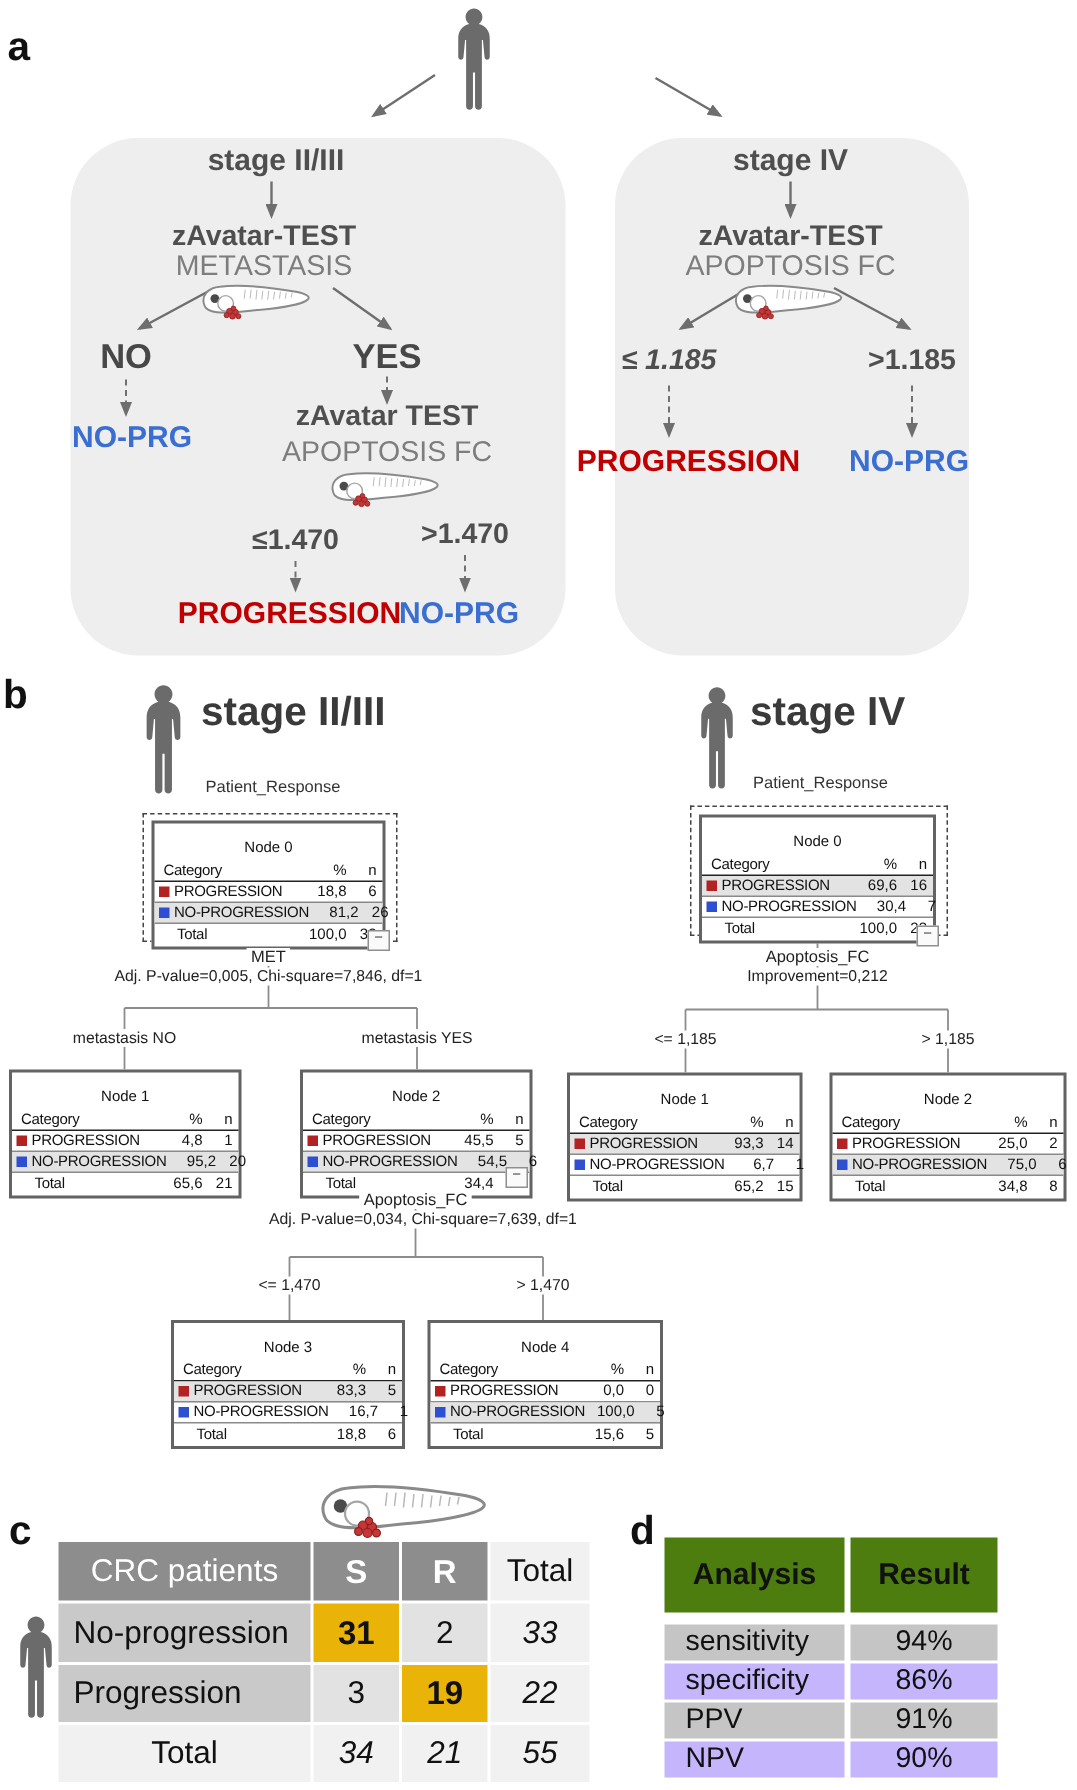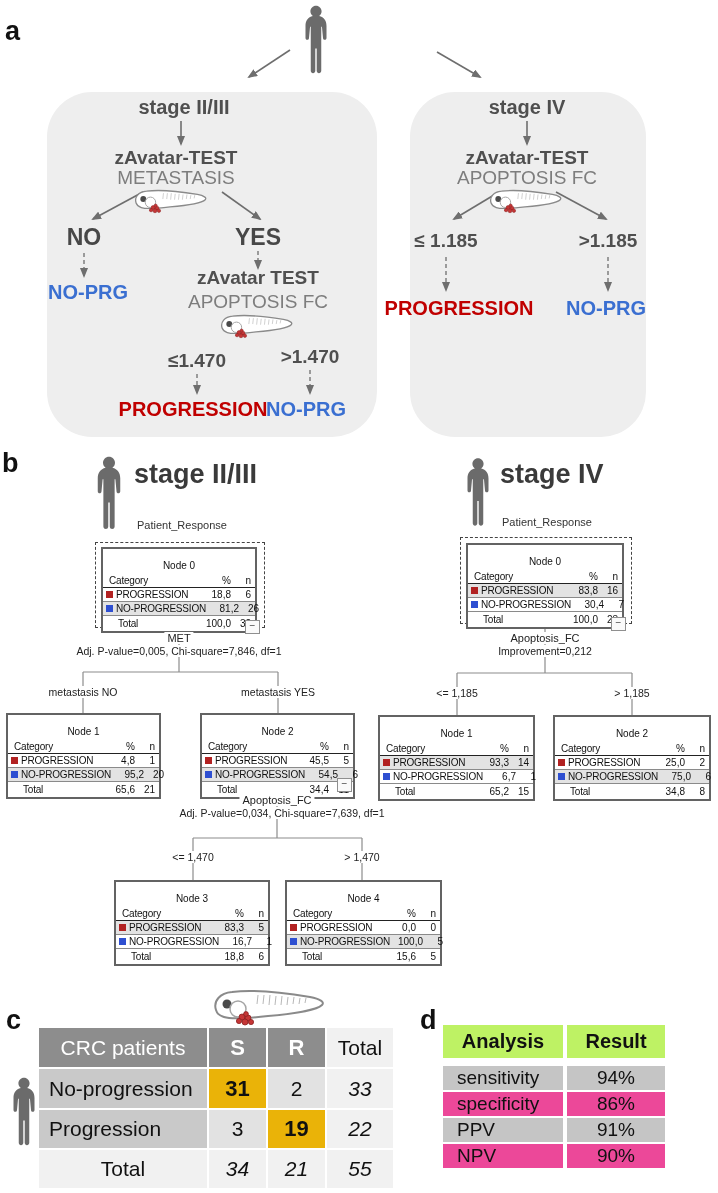--- a/index.html
+++ b/index.html
@@ -45,26 +45,26 @@
   .c-hd{background:#8d8d8d;color:#fff;}
   .c-hd.b{font-weight:bold;font-size:22px;}
   .c-lab{background:#c9c9c9;}
   .c-hit{background:#eab308;font-weight:bold;font-size:22px;}
   .c-lt{background:#e2e2e2;}
   .c-tot{background:#f1f1f1;}
   .it{font-style:italic;}
   
   #d-table{position:absolute;left:443px;top:1025px;z-index:3;color:#111;}
   .d-head{display:grid;grid-template-columns:120px 98px;gap:4px;}
-  .d-head .dc{height:33px;background:#bef264;font-weight:bold;font-size:20px;}
+  .d-head .dc{height:50px;background:#4d7c0f;font-weight:bold;font-size:20px;}
   .d-rows{display:grid;grid-template-columns:120px 98px;gap:2px 4px;margin-top:8px;}
   .dc{display:flex;align-items:center;justify-content:center;font-size:19px;}
   .d-lab{justify-content:flex-start;padding-left:14px;}
   .dr-a{background:#c5c5c5;height:24px;}
-  .dr-b{background:#ec4899;height:24px;}
+  .dr-b{background:#c4b5fd;height:24px;}
   svg.icon{position:absolute;z-index:3;}
 </style>
 </head>
 <body>
 
 <div id="canvas">
 
   <div class="abs panel-label" style="left:5px;top:16px;">a</div>
   <div class="abs panel-label" style="left:2px;top:448px;">b</div>
   <div class="abs panel-label" style="left:6px;top:1005px;">c</div>
@@ -137,21 +137,21 @@
   <div class="abs cx a-thresh" style="left:310px;top:346px;">&gt;1.470</div>
   <div class="abs cx a-prog" style="left:193px;top:398px;color:#c00000;">PROGRESSION</div>
   <div class="abs cx a-noprg" style="left:306px;top:398px;color:#3a6fd1;">NO-PRG</div>
 
   <div class="abs cx a-title" style="left:527px;top:96px;">stage IV</div>
   <div class="abs cx a-test1" style="left:527px;top:147px;">zAvatar-TEST</div>
   <div class="abs cx a-test2" style="left:527px;top:167px;">APOPTOSIS FC</div>
   <svg class="icon" style="left:483px;top:186px;" width="84" height="30" viewBox="0 0 124 46">
       <use href="#fishdef"></use>
     </svg>
-  <div class="abs cx a-thresh" style="left:446px;top:230px;">≤ 1.185</div>
+  <div class="abs cx a-thresh" style="left:446px;top:230px;font-style:italic;">≤ 1.185</div>
   <div class="abs cx a-thresh" style="left:608px;top:230px;">&gt;1.185</div>
   <div class="abs cx a-prog" style="left:459px;top:297px;color:#c00000;">PROGRESSION</div>
   <div class="abs cx a-noprg" style="left:606px;top:297px;color:#3a6fd1;">NO-PRG</div>
 
   <svg class="icon" style="left:94px;top:455px;" width="30" height="77" viewBox="0 0 40 100">
       <use href="#humandef"></use>
     </svg>
   <div class="abs b-title" style="left:134px;top:459px;">stage II/III</div>
   <div class="abs b-dep" style="left:137px;top:519px;">Patient_Response</div>
 
@@ -292,21 +292,21 @@
   <div class="node-box" style="left:466px;top:543px;width:158px;">
       <div class="nt-title">Node 0</div>
       <div class="nt-head">
         <span class="nt-cat">Category</span>
         <span class="nt-pct">%</span>
         <span class="nt-n">n</span>
       </div>
       <div class="nt-row hl">
         <span class="sq" style="background: rgb(178, 34, 34);"></span>
         <span class="nt-cat">PROGRESSION</span>
-        <span class="nt-pct">83,8</span>
+        <span class="nt-pct">69,6</span>
         <span class="nt-n">16</span>
       </div>
       <div class="nt-row">
         <span class="sq" style="background: rgb(46, 79, 209);"></span>
         <span class="nt-cat">NO-PROGRESSION</span>
         <span class="nt-pct">30,4</span>
         <span class="nt-n">7</span>
       </div>
       <div class="nt-total">
         <span class="nt-cat">Total</span>

